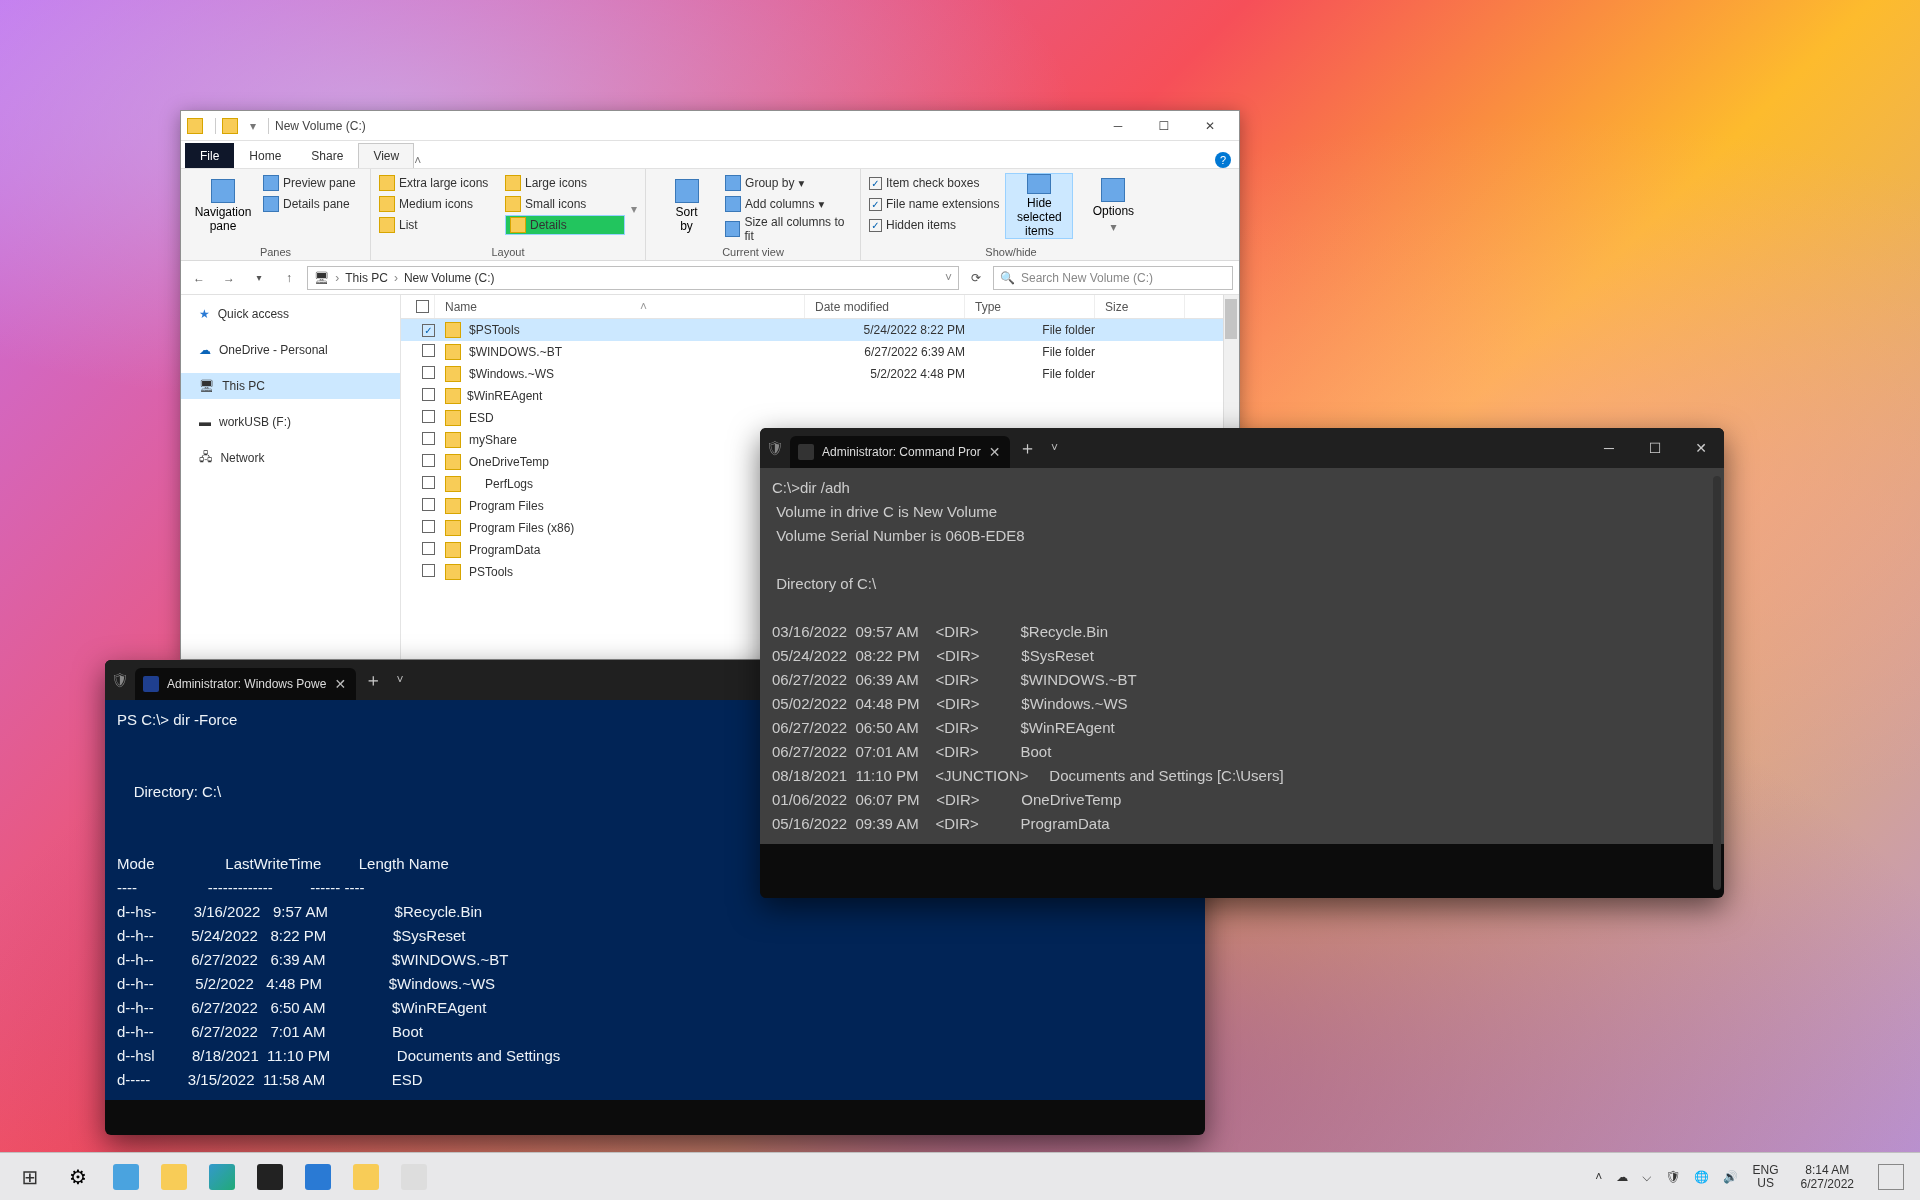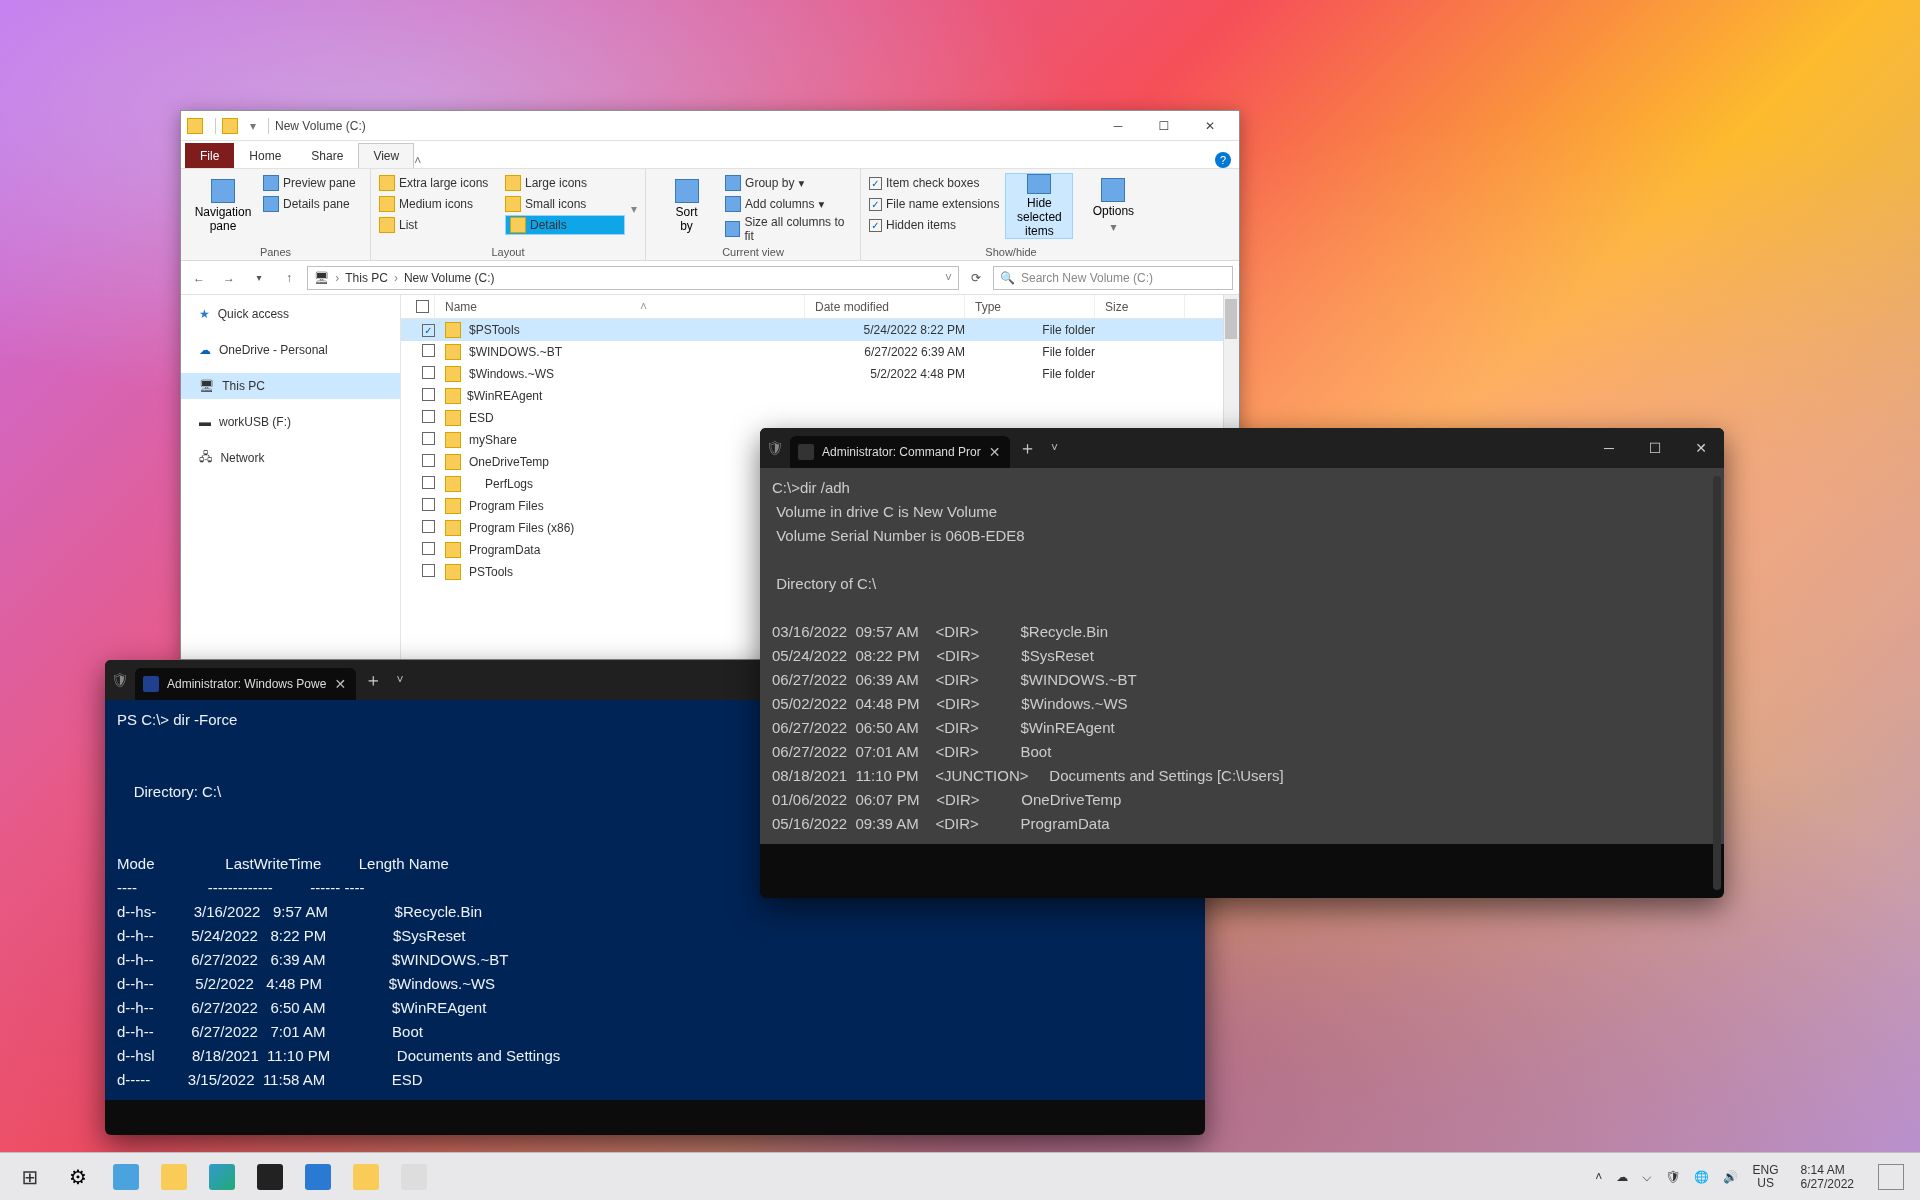--- a/index.html
+++ b/index.html
@@ -10,21 +10,21 @@
 
 
 .explorer{position:absolute;left:180px;top:110px;width:1060px;height:550px;background:#fff;border:1px solid #8f8f8f;box-shadow:0 4px 18px rgba(0,0,0,.35);}
 .ex-title{height:30px;display:flex;align-items:center;padding:0 6px;border-bottom:1px solid #e1e1e1;font-size:12px;color:#444;}
 .ex-title .tb-ico{width:16px;height:16px;background:#f8cc57;border:1px solid #d7a500;margin-right:6px;}
 .ex-title .sep{width:1px;height:16px;background:#ccc;margin:0 6px;}
 .ex-title .spacer{flex:1;}
 .win-btn{width:46px;height:30px;display:flex;align-items:center;justify-content:center;color:#444;}
 .ex-tabs{height:28px;display:flex;align-items:flex-end;padding-left:4px;border-bottom:1px solid #e1e1e1;background:#fff;}
 .ex-tab{padding:5px 14px;font-size:12px;border:1px solid transparent;border-bottom:none;color:#333;}
-.ex-tab.file{background:#7f1d1d;color:#fff;}
+.ex-tab.file{background:#0f172a;color:#fff;}
 .ex-tab.active{background:#f5f5f5;border-color:#c8c8c8;}
 .help-ico{margin-left:auto;margin-right:8px;width:16px;height:16px;border-radius:50%;background:#0078d4;color:#fff;font-size:11px;display:flex;align-items:center;justify-content:center;}
 .caret-up{margin-right:6px;color:#777;}
 .ribbon{height:92px;border-bottom:1px solid #dadada;display:flex;background:#f5f5f5;}
 .rib-group{border-right:1px solid #dcdcdc;padding:4px 8px 2px;display:flex;flex-direction:column;}
 .rib-body{flex:1;display:flex;align-items:flex-start;gap:6px;}
 .rib-label{text-align:center;font-size:11px;color:#555;padding-top:2px;}
 .rib-item{display:flex;align-items:center;gap:4px;font-size:11.5px;color:#333;min-height:20px;}
 .rib-col{display:flex;flex-direction:column;gap:1px;}
 .rib-big{display:flex;flex-direction:column;align-items:center;justify-content:center;width:68px;height:66px;font-size:11px;text-align:center;gap:2px;}
@@ -83,21 +83,21 @@
 .cmd .t-tab .ti{background:#333;}
 .cmd-sb{position:absolute;right:3px;top:48px;bottom:8px;width:8px;background:#333;border-radius:4px;}
 
 
 .taskbar{position:absolute;left:0;right:0;bottom:0;height:48px;background:#e8e8ea;border-top:1px solid #c0c0c0;display:flex;align-items:center;padding:0 6px;}
 .task-ico{width:48px;height:48px;display:flex;align-items:center;justify-content:center;}
 .task-ico .box{width:26px;height:26px;border-radius:3px;}
 .t-sep{flex:1;}
 .tray{display:flex;align-items:center;gap:14px;color:#333;padding-right:10px;}
 .tray .sm{font-size:11px;}
-.clock{font-size:12px;line-height:14px;text-align:left;margin-left:8px;}
+.clock{font-size:12px;line-height:14px;text-align:center;margin-left:8px;}
 .noti{width:26px;height:26px;border:1px solid #888;margin-left:10px;}
 </style>
 </head>
 <body>
 <div class="bg"></div>
 
 <div class="explorer">
   <div class="ex-title">
     <span class="tb-ico"></span>
     <span class="sep"></span>
@@ -159,21 +159,21 @@
         </div>
         <div class="rib-col" style="flex:1">
           <div class="rib-item">
               <span class="ico16 y"></span>
               <span>Large icons</span>
             </div>
           <div class="rib-item">
               <span class="ico16 y"></span>
               <span>Small icons</span>
             </div>
-          <div class="rib-item" style="background:#0ea5e9;border:1px solid #99d1ff;padding:0 4px">
+          <div class="rib-item" style="background:#22c55e;border:1px solid #99d1ff;padding:0 4px">
               <span class="ico16 y"></span>
               <span>Details</span>
             </div>
         </div>
         <div style="color:#888;align-self:center">▾</div>
       </div>
       <div class="rib-label">Layout</div>
     </div>
     <div class="rib-group" style="width:215px">
       <div class="rib-body">

